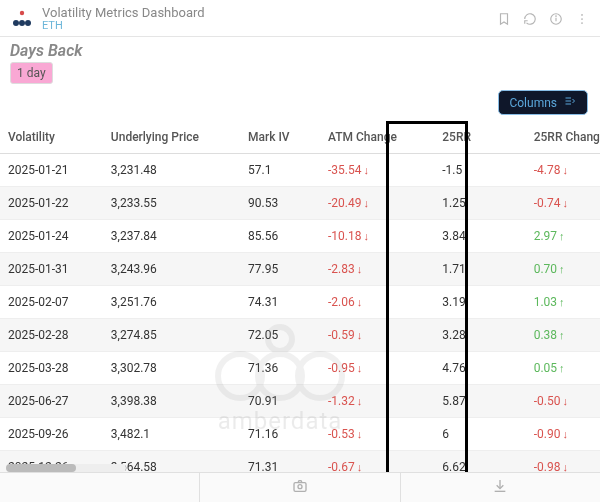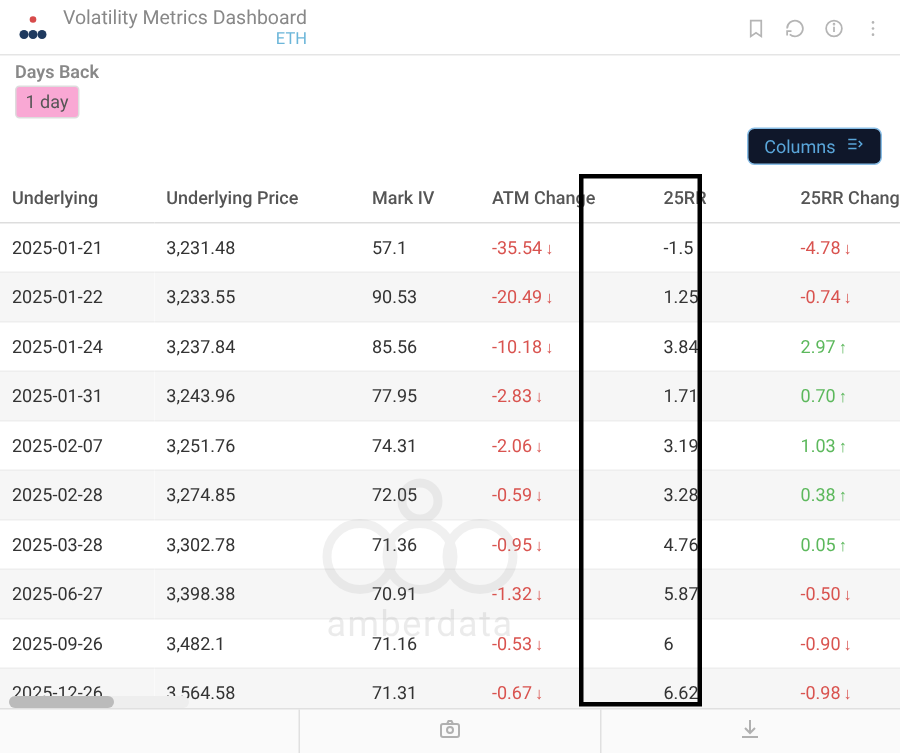--- a/index.html
+++ b/index.html
@@ -16,28 +16,28 @@
     display: flex;
     align-items: center;
     padding: 6px 10px 4px 10px;
     border-bottom: 1px solid #e5e5e5;
   }
   .logo {
     width: 24px; height: 24px;
     margin-right: 8px;
     display:flex; align-items:center; justify-content:center;
   }
-  .title-block { display:flex; flex-direction:column; line-height:1.1;align-items:flex-end; }
+  .title-block { display:flex; flex-direction:column; line-height:1.1; }
   .title { font-size: 13px; color: #888; }
   .subtitle { font-size: 11px; color: #6cb6d9; }
   .header-actions { margin-left:auto; display:flex; gap:10px; align-items:center; color:#b5b5b5; }
   .header-actions .icon { width:16px; height:16px; display:flex; align-items:center; justify-content:center; cursor:pointer; }
 
   .controls { padding: 4px 10px 2px 10px; }
-  .label-small { font-size: 12px; color:#888; font-weight:600; }
+  .label-small { font-size: 16px; color:#888; font-weight:600;font-style:italic; }
   .select-box {
     margin-top:2px;
     border:1px solid #ddd;
     border-radius:3px;
     font-size:12px;
     color:#555;
     padding:3px 6px;
     display:inline-block;
     background:#f9a8d4;
     cursor:pointer;
@@ -206,21 +206,21 @@
           <polyline points="17,8 21,12 17,16"></polyline>
         </svg>
     </span>
   </div>
 </div>
 
 <div class="table-wrap" style="height:360px;">
   <table>
     <thead>
       <tr>
-        <th class="col-exp">Underlying</th>
+        <th class="col-exp">Volatility</th>
         <th class="col-under">Underlying Price</th>
         <th class="col-iv">Mark IV</th>
         <th class="col-atm">ATM Change</th>
         <th class="col-rr">25RR</th>
         <th class="col-rrchg">25RR Change</th>
       </tr>
     </thead>
     <tbody id="tbody">
         <tr>
           <td class="col-exp">2025-01-21</td>

